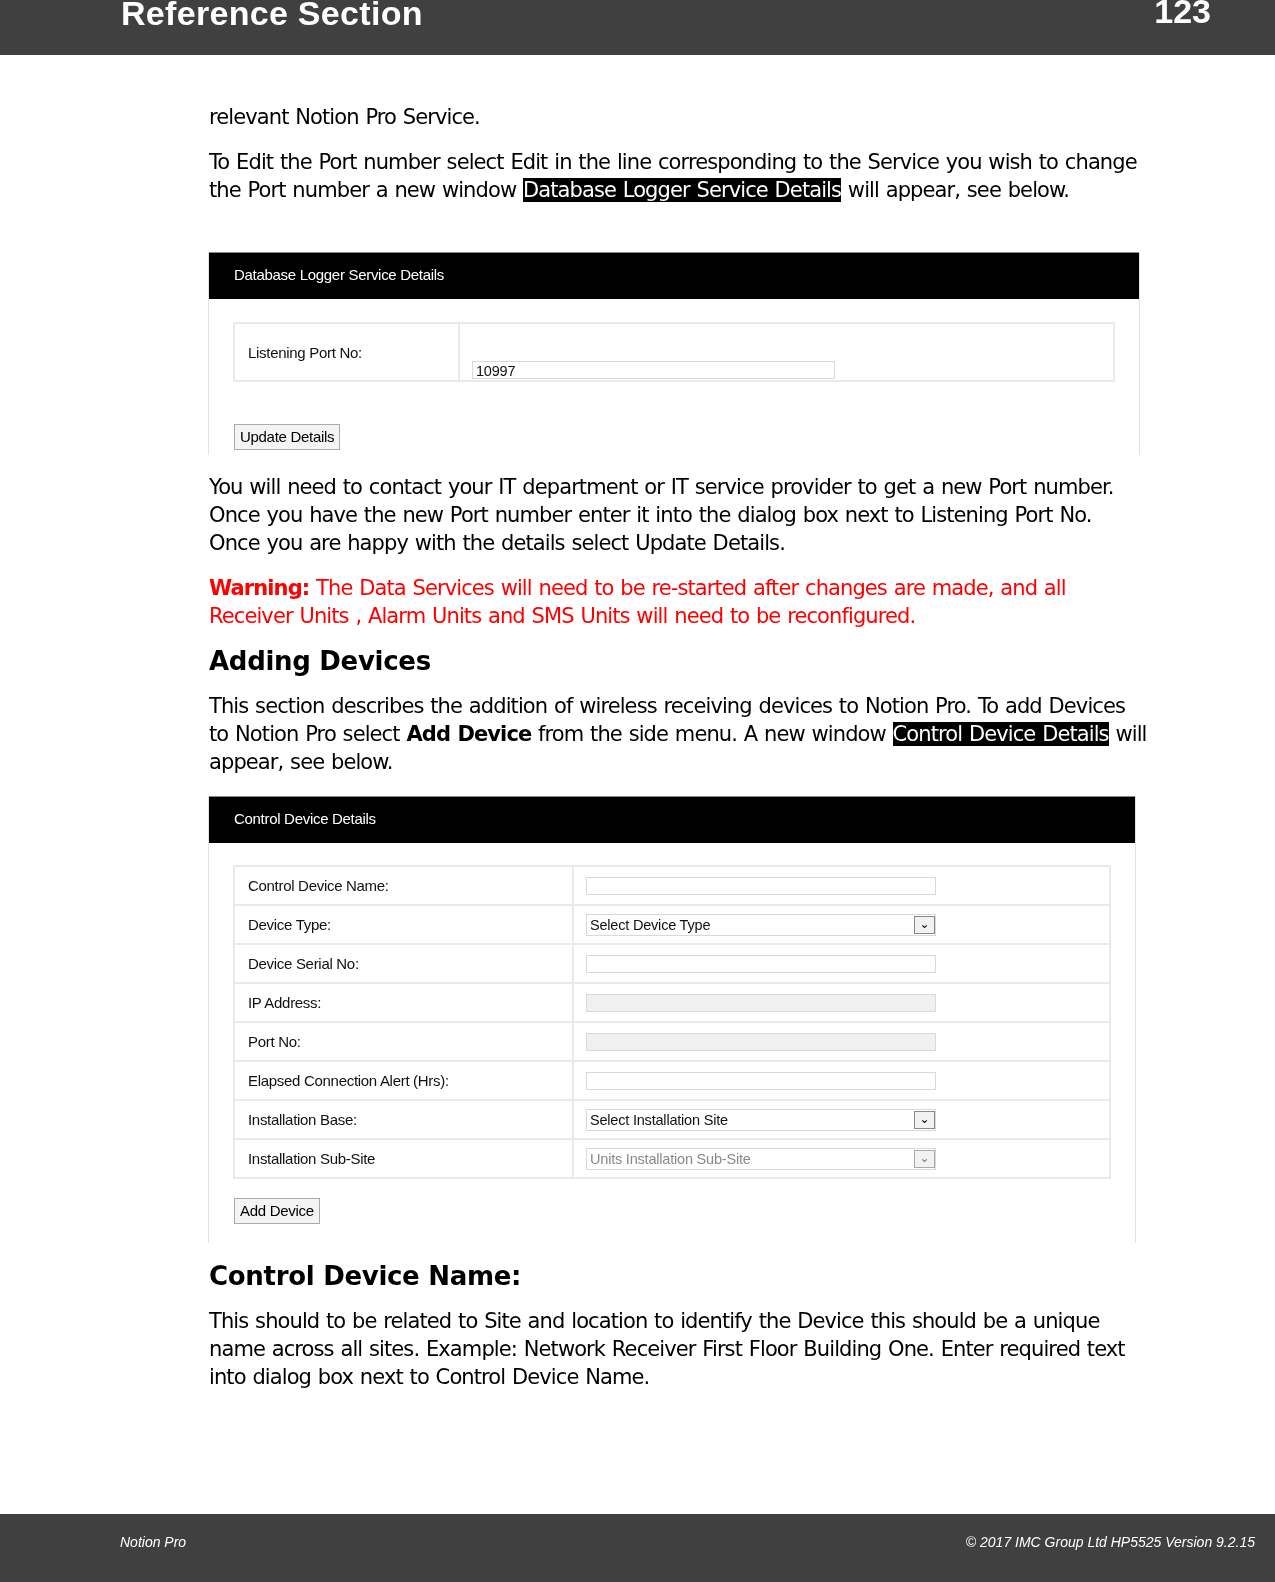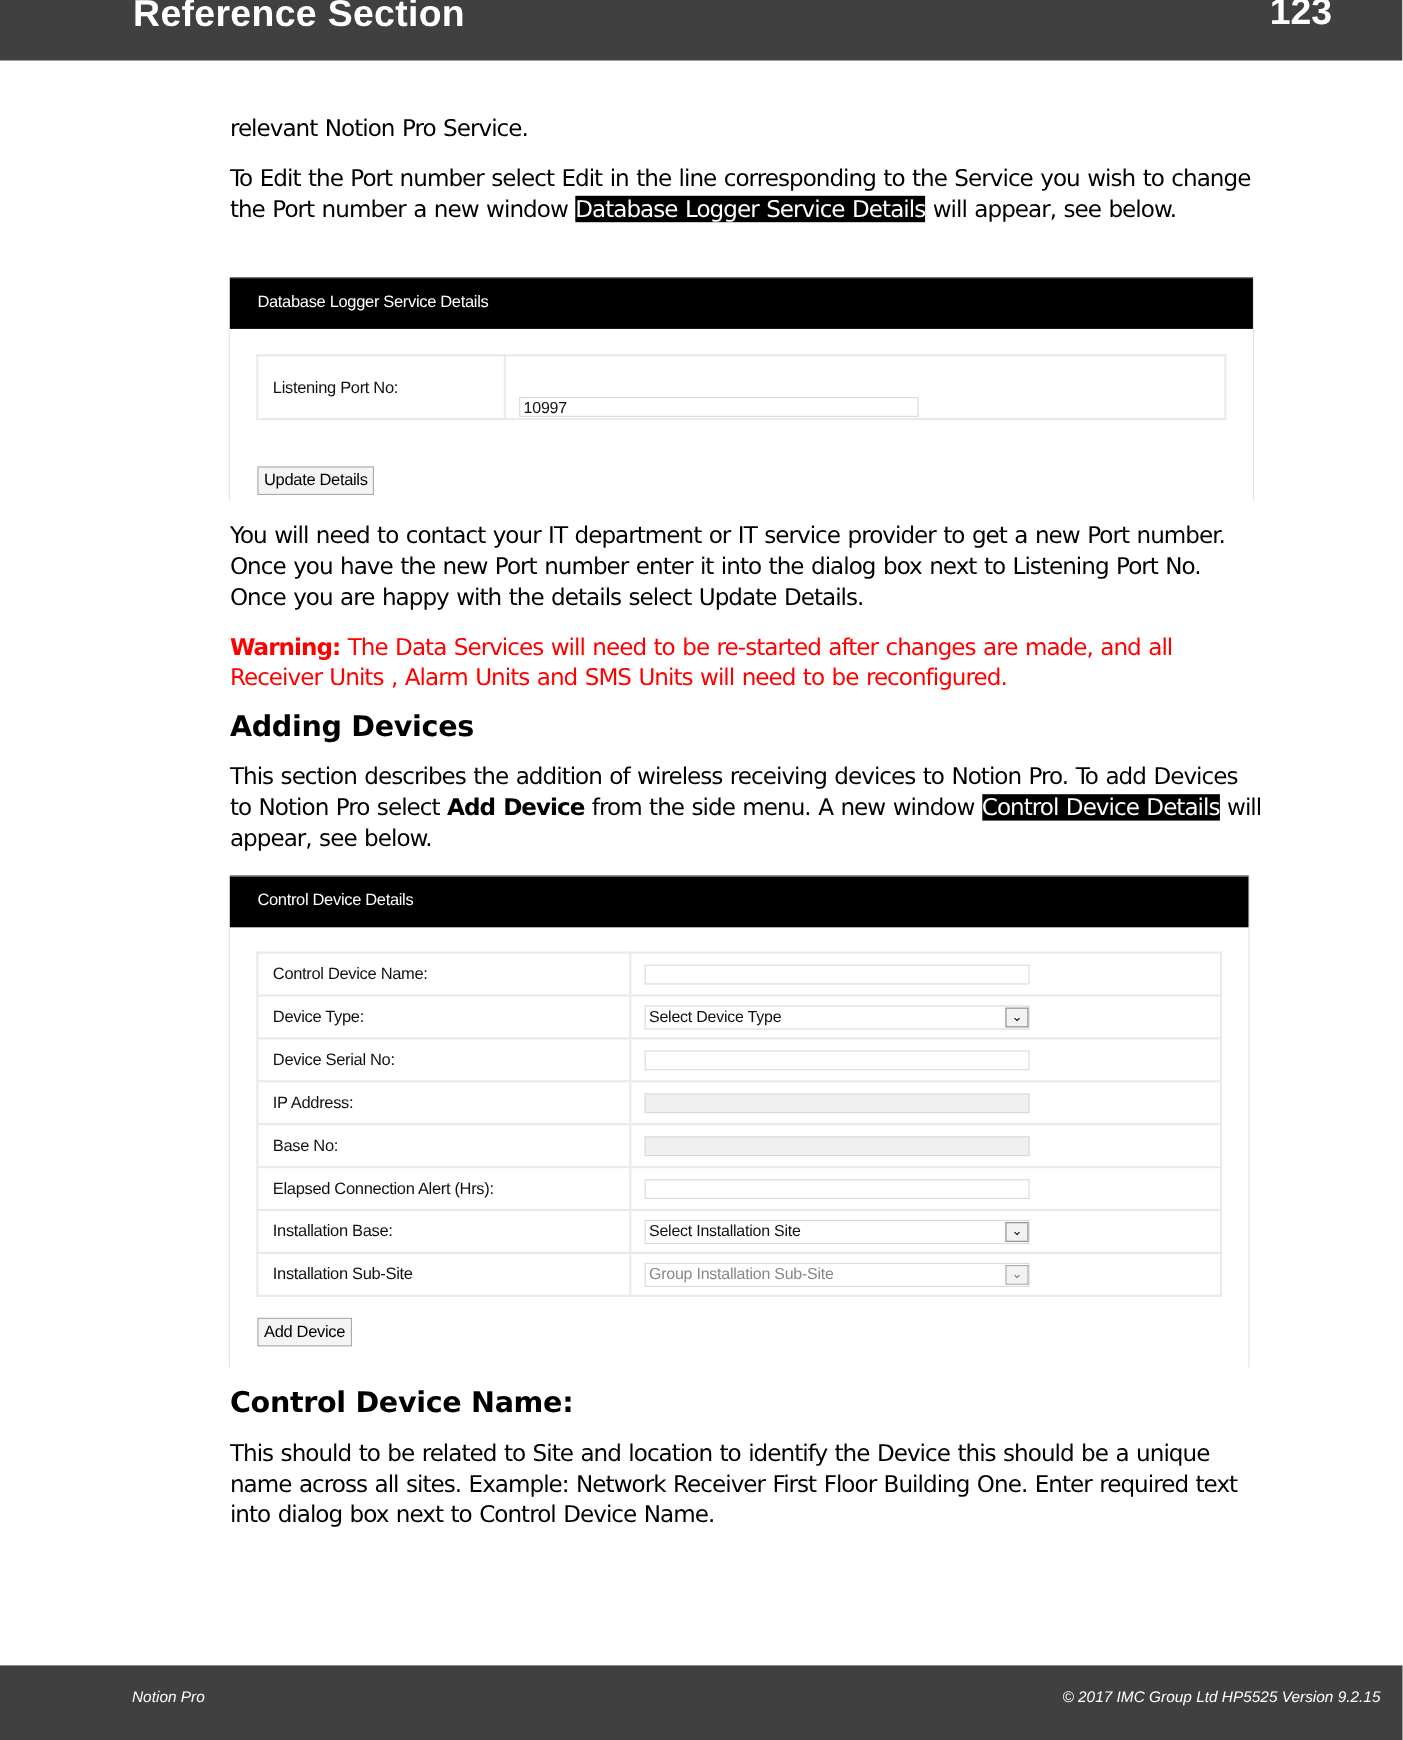--- a/index.html
+++ b/index.html
@@ -139,41 +139,41 @@
             <div class="field" style="width:350px;"></div>
           </td>
     </tr>
     <tr>
       <td class="lbl">IP Address:</td>
       <td class="val">
             <div class="field disabled" style="width:350px;"></div>
           </td>
     </tr>
     <tr>
-      <td class="lbl">Base No:</td>
+      <td class="lbl">Port No:</td>
       <td class="val">
             <div class="field disabled" style="width:350px;"></div>
           </td>
     </tr>
     <tr>
       <td class="lbl">Elapsed Connection Alert (Hrs):</td>
       <td class="val">
             <div class="field" style="width:350px;"></div>
           </td>
     </tr>
     <tr>
       <td class="lbl">Installation Base:</td>
       <td class="val">
             <div class="field select" style="width:350px;"><span>Select Installation Site</span><span class="arrow">⌄</span></div>
           </td>
     </tr>
     <tr>
       <td class="lbl">Installation Sub-Site</td>
       <td class="val">
-            <div class="field select dim" style="width:350px;"><span>Group Installation Sub-Site</span><span class="arrow">⌄</span></div>
+            <div class="field select dim" style="width:350px;"><span>Units Installation Sub-Site</span><span class="arrow">⌄</span></div>
           </td>
     </tr>
   </tbody>
     </table>
   <div class="btn" style="left:25px; top:402px;">Add Device</div>
 </div>
 
 <div class="content" style="top:1262px;">
   <h3 class="section">Control Device Name:</h3>
   <p class="body" style="margin-top:17px;">This should to be related to Site and location to identify the Device this should be a unique name across all sites. Example: Network Receiver First Floor Building One. Enter required text into dialog box next to Control Device Name.</p>

